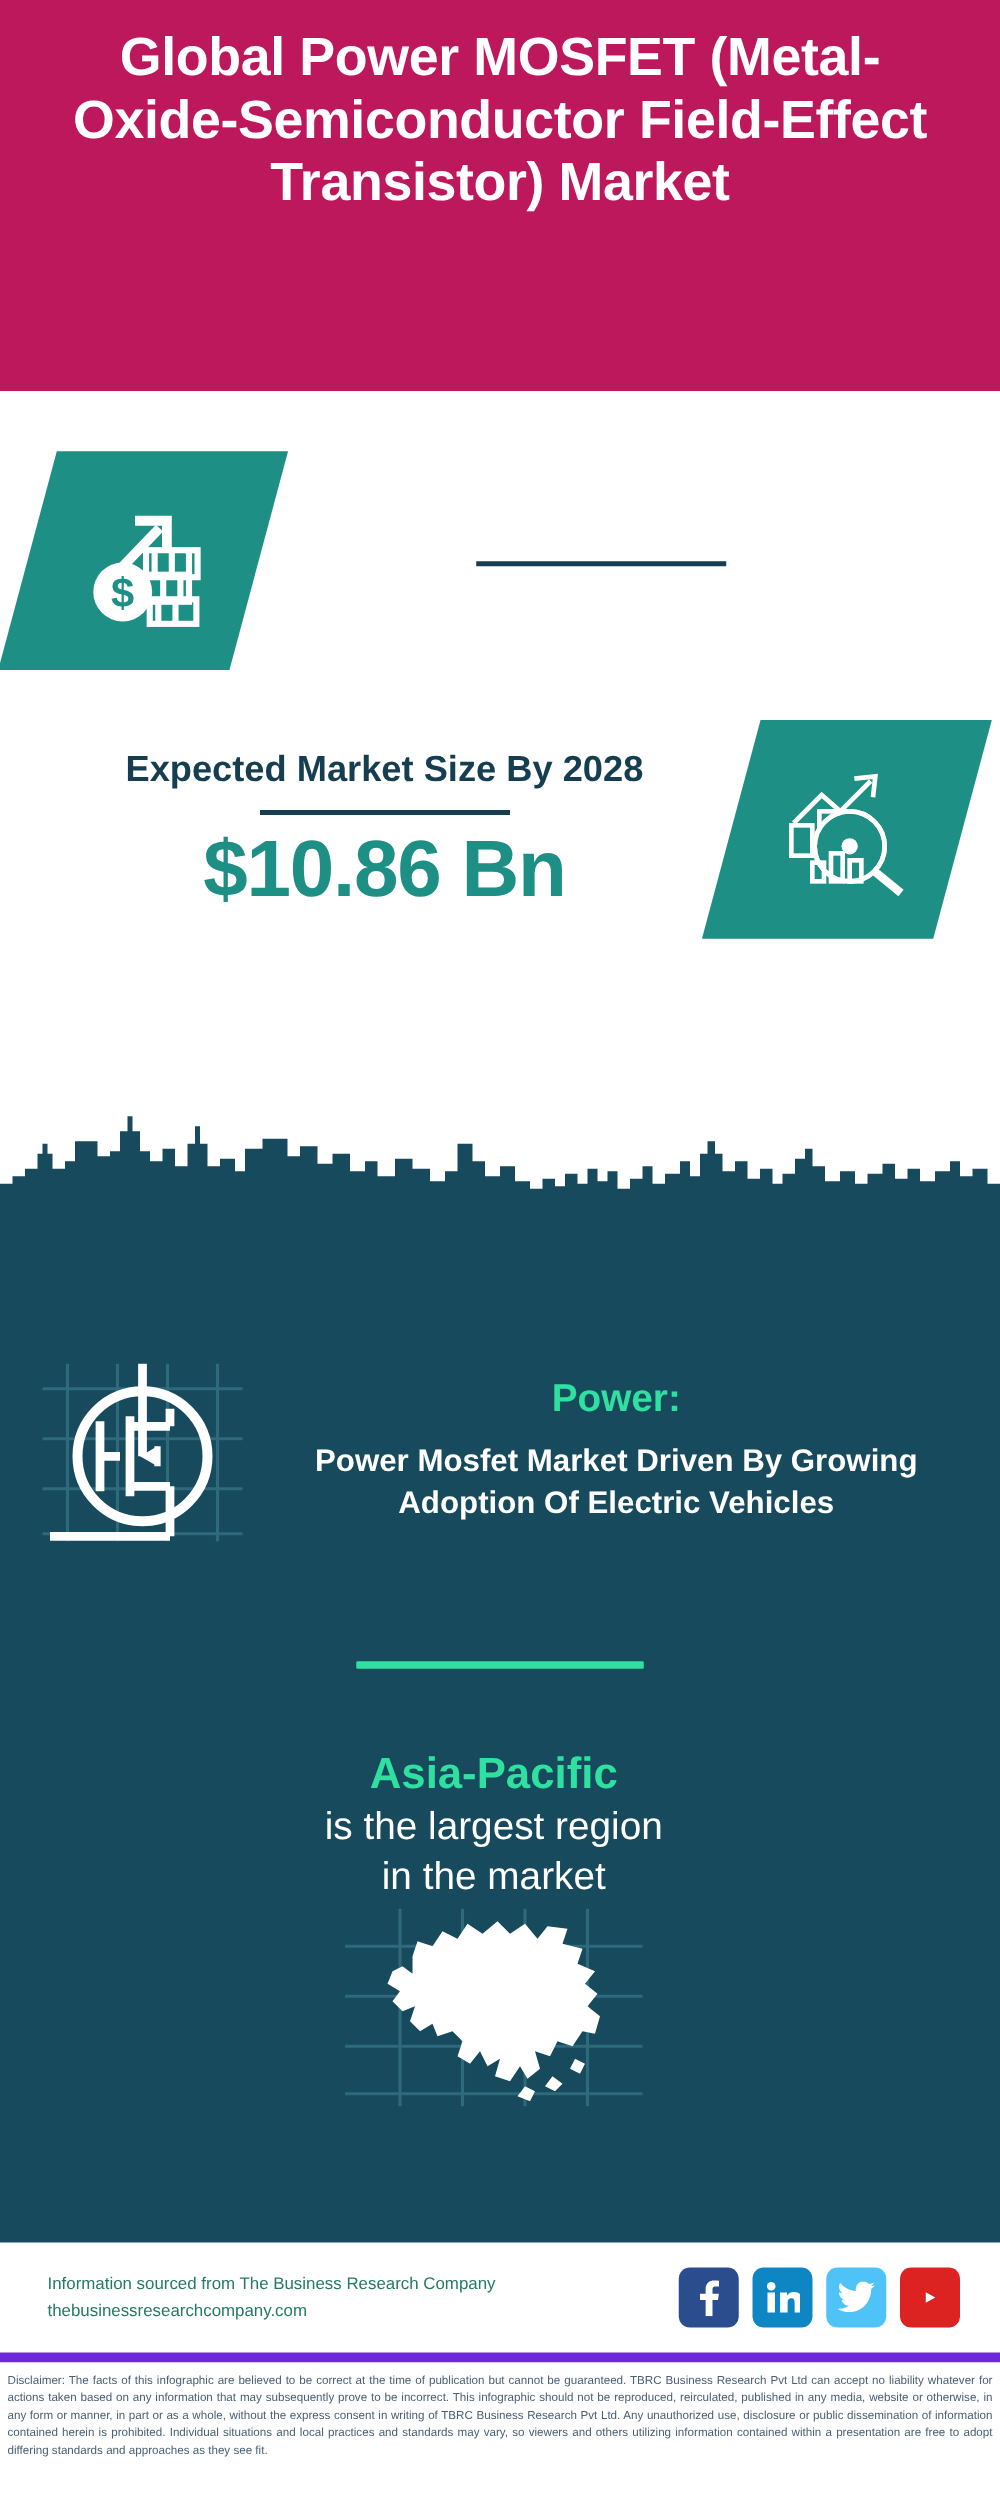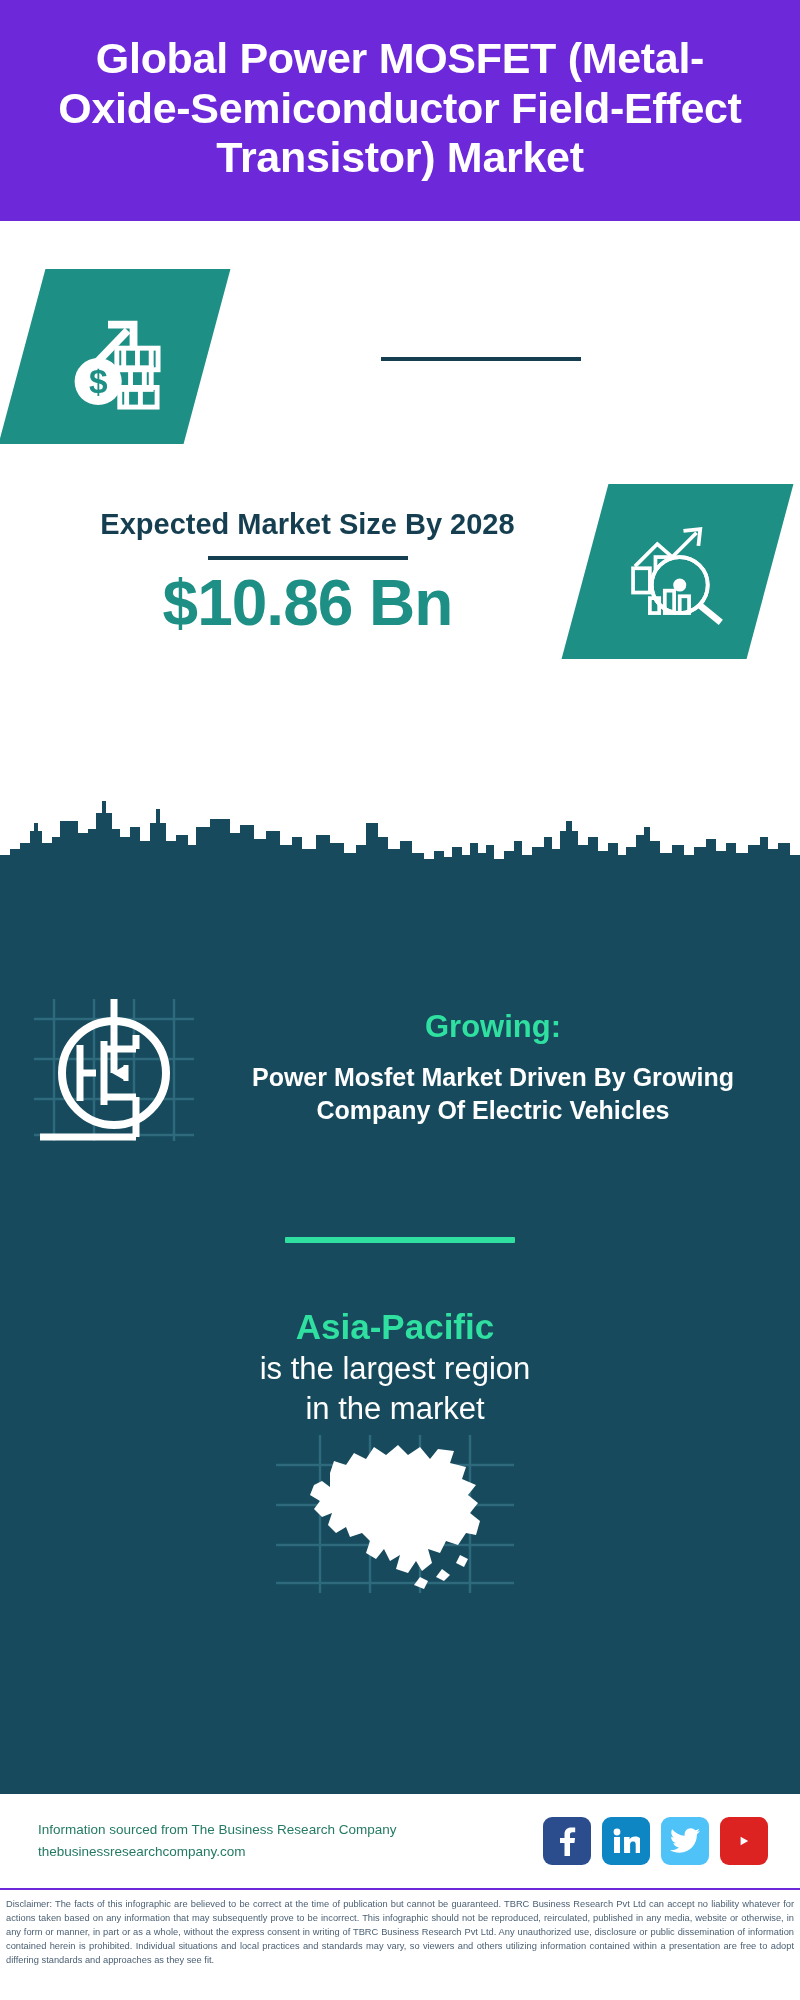--- a/index.html
+++ b/index.html
@@ -8,24 +8,24 @@
     font-family:"Liberation Sans", sans-serif;
     background:#ffffff;
     width:800px; height:2000px;
     overflow:hidden;
     position:relative;
   }
   .page { width:800px; height:2000px; position:relative; display:flex; flex-direction:column; }
 
   
   .header {
-    background:#6d28d9;
+    background:#be185d;
     padding:22px 40px 26px 40px;
-    height:221px;
-    display:flex; align-items:center; justify-content:center;
+    height:313px;
+    display:flex; justify-content:center;
   }
   .header-title {
     color:#ffffff;
     font-size:43px;
     font-weight:bold;
     line-height:1.16;
     text-align:center;
     letter-spacing:-0.3px;
   }
 
@@ -91,21 +91,21 @@
   .region-text { flex:1 1 auto; text-align:center; }
   .region-name { color:#2fe0a0; font-size:35px; font-weight:bold; line-height:1.25; }
   .region-sub { color:#ffffff; font-size:31px; font-weight:normal; line-height:1.3; }
   .region-map { flex:0 0 auto; width:250px; height:170px; position:relative; }
 
   
   .footer {
     background:#ffffff; height:96px;
     display:flex; align-items:center; justify-content:space-between;
     padding:0 32px 0 38px;
-    border-bottom:2px solid #6d28d9;
+    border-bottom:8px solid #6d28d9;
   }
   .footer-text { color:#247a63; font-size:13.5px; line-height:1.65; }
   .socials { display:flex; gap:11px; align-items:center; }
   .s-icon {
     width:48px; height:48px; border-radius:9px;
     display:flex; align-items:center; justify-content:center;
     color:#fff; font-weight:bold;
   }
   .s-fb { background:#2b4d8e; }
   .s-li { background:#0e86c4; }
@@ -207,22 +207,22 @@
               <path d="M86 124 H118"></path>
               <path d="M118 62 V76"></path>
               <path d="M118 124 V164"></path>
               <path d="M22 164 H118"></path>
             </g>
             <path d="M108 92 L94 100 L108 108 Z" fill="#ffffff"></path>
             <path d="M108 92 V108" stroke="#ffffff" stroke-width="5"></path>
           </svg>
         </div>
         <div class="driver-text">
-          <div class="driver-heading">Growing:</div>
-          <div class="driver-body">Power Mosfet Market Driven By Growing Company Of Electric Vehicles</div>
+          <div class="driver-heading">Power:</div>
+          <div class="driver-body">Power Mosfet Market Driven By Growing Adoption Of Electric Vehicles</div>
         </div>
       </div>
 
       <div class="divider"></div>
 
       <div class="region-row">
         <div class="region-text">
           <div class="region-name">Asia-Pacific</div>
           <div class="region-sub">is the largest region</div>
           <div class="region-sub">in the market</div>

